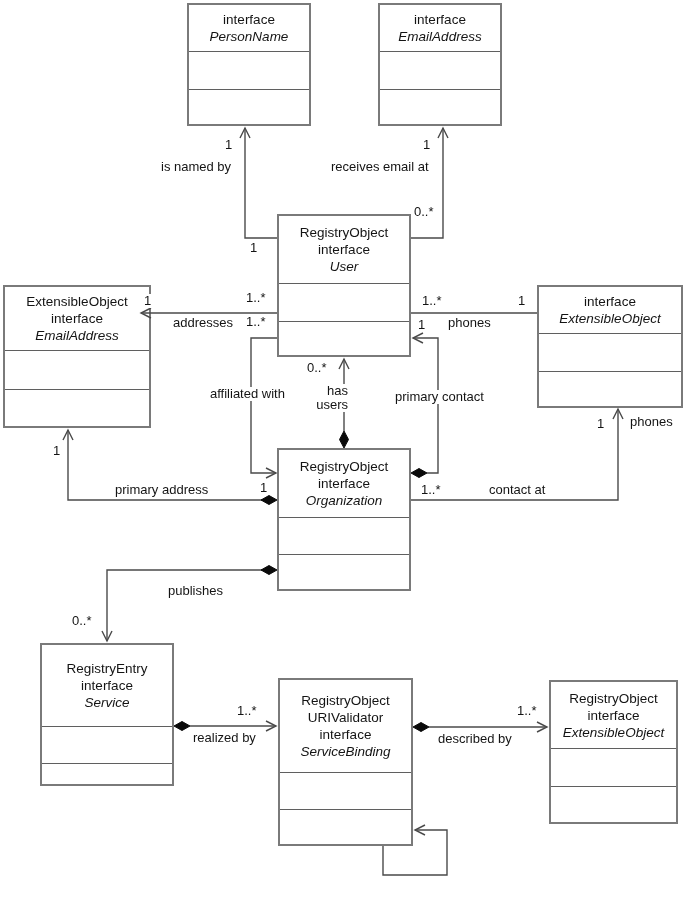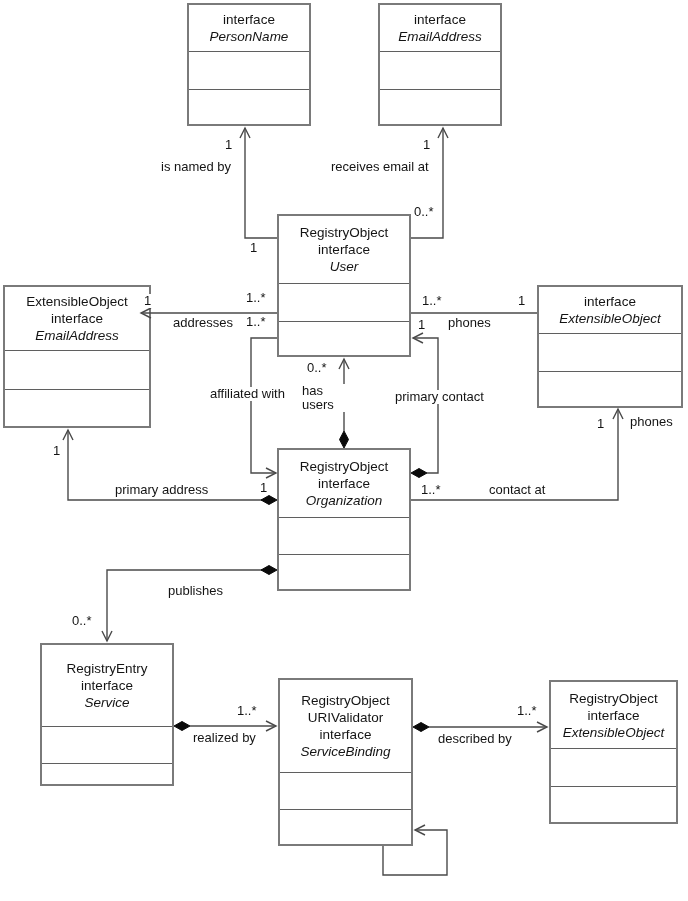--- a/index.html
+++ b/index.html
@@ -19,21 +19,21 @@
   .cname{font-style:italic;}
   .cmp{box-sizing:border-box;flex:0 0 auto;border-bottom:1.5px solid #5f5f5f;}
   .cmp.last{flex:1 1 auto;border-bottom:none;}
   #wires{position:absolute;left:0;top:0;pointer-events:none;}
   .conn{fill:none;stroke:#4a4a4a;stroke-width:1.4;}
   .dia{fill:#0a0a0a;stroke:#0a0a0a;}
   .lbl{
     position:absolute;font-size:13px;line-height:14px;white-space:nowrap;
     background:#fff;padding:0 1px;color:#141414;
   }
-  .lbl.wrap{white-space:normal;text-align:left;width:46px;}
+  .lbl.wrap{white-space:normal;text-align:right;width:46px;}
 </style>
 </head>
 <body>
 
 <div id="canvas">
 
   <div class="cls" style="left:187px;top:3px;width:124px;height:123px">
     <div class="ttl" style="height:47px">
       <div class="tline">interface</div>
       <div class="tline cname">PersonName</div>

